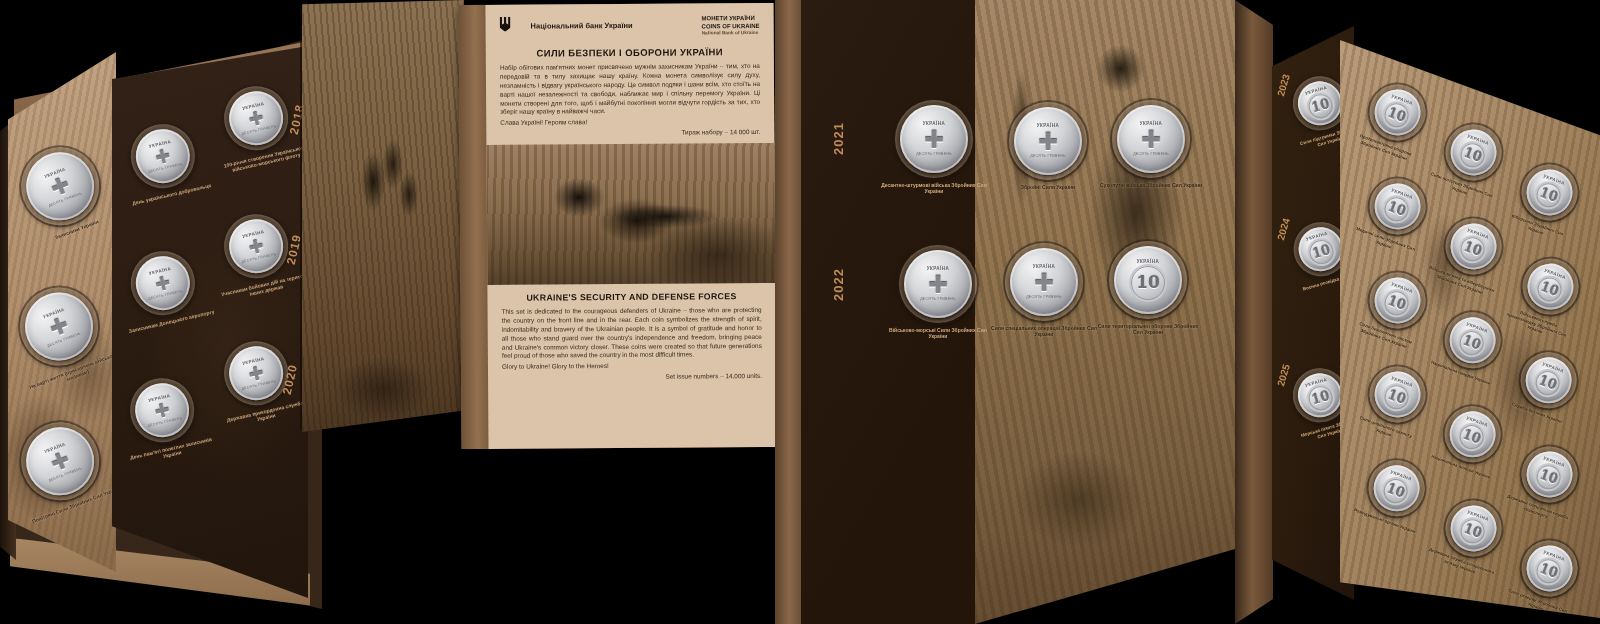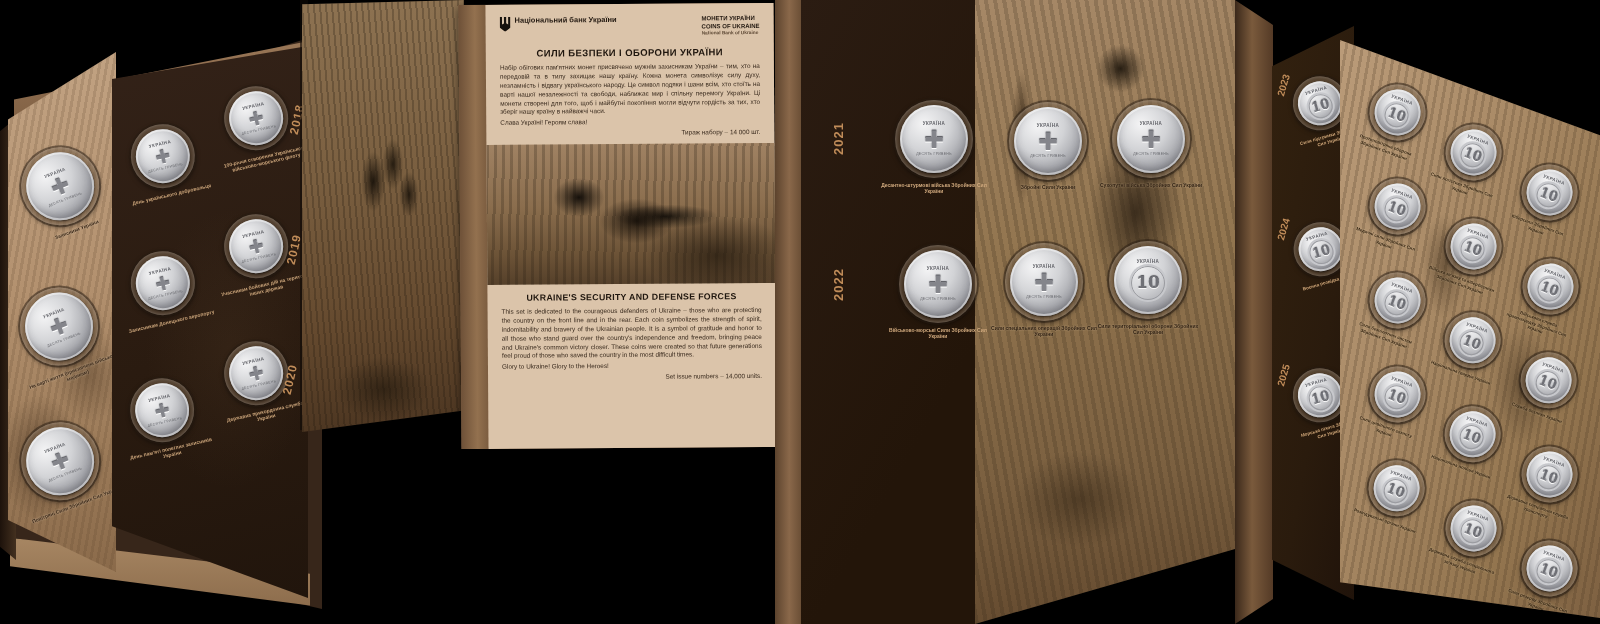--- a/index.html
+++ b/index.html
@@ -79,21 +79,21 @@
   .panelC-edge{left:300px;top:0;width:8px;height:430px;background:rgba(15,10,6,.6);}
 
   
   .panelD{left:460px;top:4px;width:315px;height:444px;transform:rotate(-.4deg);
           background:#8a6a4e;box-shadow:0 3px 8px rgba(0,0,0,.6);}
   .panelD-spine{position:absolute;left:0;top:0;width:27px;height:100%;
           background:linear-gradient(90deg,#6e5138,#93714f 60%,#7c5d40);}
   .panelD-main{position:absolute;left:27px;top:0;right:0;height:100%;background:#dbc4aa;
           padding:12px 14px 8px 14px;display:flex;flex-direction:column;}
   .hdr{display:flex;justify-content:space-between;align-items:flex-start;margin-bottom:10px;}
-  .logo-wrap{display:flex;align-items:flex-start;gap:4px;}
+  .logo-wrap{display:flex;align-items:flex-end;gap:20px;}
   .nbu-logo{width:11px;height:15px;background:#17120d;
             clip-path:polygon(0 0,22% 0,22% 52%,40% 44%,40% 0,60% 0,60% 44%,78% 52%,78% 0,100% 0,100% 72%,50% 100%,0 72%);}
   .bank-name{font-size:7.5px;line-height:1.15;color:#241a12;font-weight:bold;}
   .series{text-align:left;}
   .series .s1{font-size:6px;font-weight:bold;color:#241a12;line-height:1.25;}
   .series .s2{font-size:4.8px;font-weight:bold;color:#5d4außen;color:#5f4a36;line-height:1.3;}
   .ttl{font-size:9.5px;font-weight:bold;letter-spacing:.4px;color:#1f160e;text-align:center;margin-bottom:5px;}
   .body-txt{font-size:6.4px;line-height:1.38;color:#3a2b1e;text-align:justify;}
   .line-left{font-size:6.4px;color:#3a2b1e;margin-top:2px;}
   .line-right{font-size:6.4px;color:#3a2b1e;text-align:right;margin-top:4px;}

